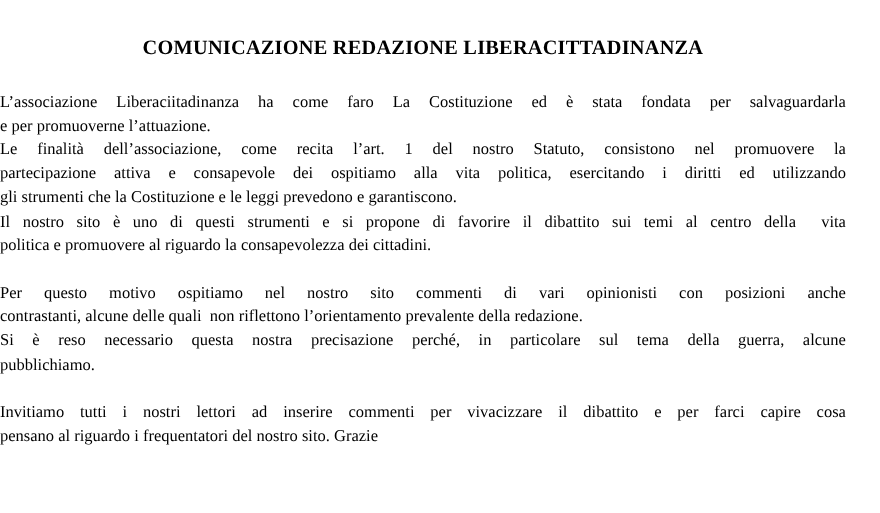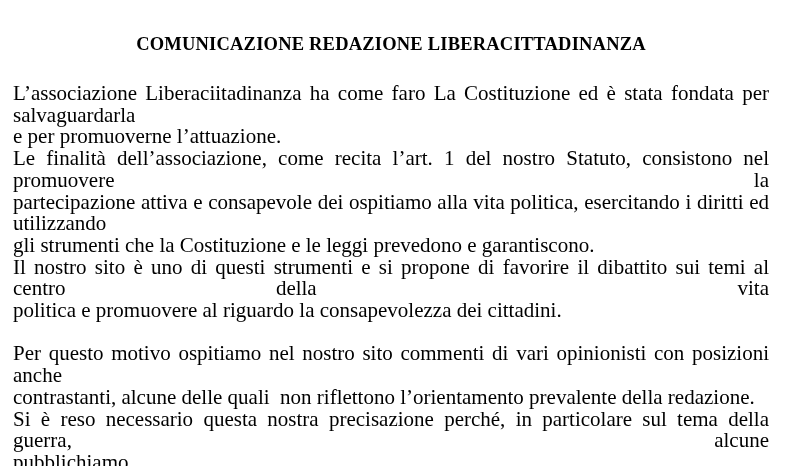--- a/index.html
+++ b/index.html
@@ -11,39 +11,39 @@
     height: 466px;
     background: #ffffff;
     color: #000000;
     font-family: "Liberation Serif", "DejaVu Serif", serif;
     overflow: hidden;
   }
   .page {
     box-sizing: border-box;
     width: 800px;
     height: 420px;
-    padding: 33px 31px 0 13px;
+    padding: 33px 31px 0 0;
   }
   .title {
     margin: 0 0 28px 0;
     font-size: 18.5px;
     font-weight: bold;
     line-height: 22px;
     text-align: center;
     letter-spacing: 0.2px;
     white-space: nowrap;
   }
   .content {
     margin: 0;
   }
   .block + .block {
     margin-top: 21.7px;
   }
   .line {
-    font-size: 21px;
+    font-size: 15px;
     line-height: 21.7px;
     text-align: left;
   }
   .line.j {
     text-align: justify;
     text-align-last: justify;
     -moz-text-align-last: justify;
   }
 </style>
 </head>
@@ -60,14 +60,18 @@
         <div class="line">gli strumenti che la Costituzione e le leggi prevedono e garantiscono.</div>
         <div class="line j">Il nostro sito è uno di questi strumenti e si propone di favorire il dibattito sui temi al centro della&nbsp; vita</div>
         <div class="line">politica e promuovere al riguardo la consapevolezza dei cittadini.</div>
       </div>
       <div class="block">
         <div class="line j">Per questo motivo ospitiamo nel nostro sito commenti di vari opinionisti con posizioni anche</div>
         <div class="line">contrastanti, alcune delle quali&nbsp; non riflettono l’orientamento prevalente della redazione.</div>
         <div class="line j">Si è reso necessario questa nostra precisazione perché, in particolare sul tema della guerra, alcune</div>
         <div class="line">pubblichiamo.</div>
       </div>
+      <div class="block">
+        <div class="line j">Invitiamo tutti i nostri lettori ad inserire commenti per vivacizzare il dibattito e per farci capire cosa</div>
+        <div class="line">pensano al riguardo i frequentatori del nostro sito. Grazie</div>
+      </div>
     </div>
 </div>
 
 </body></html>

